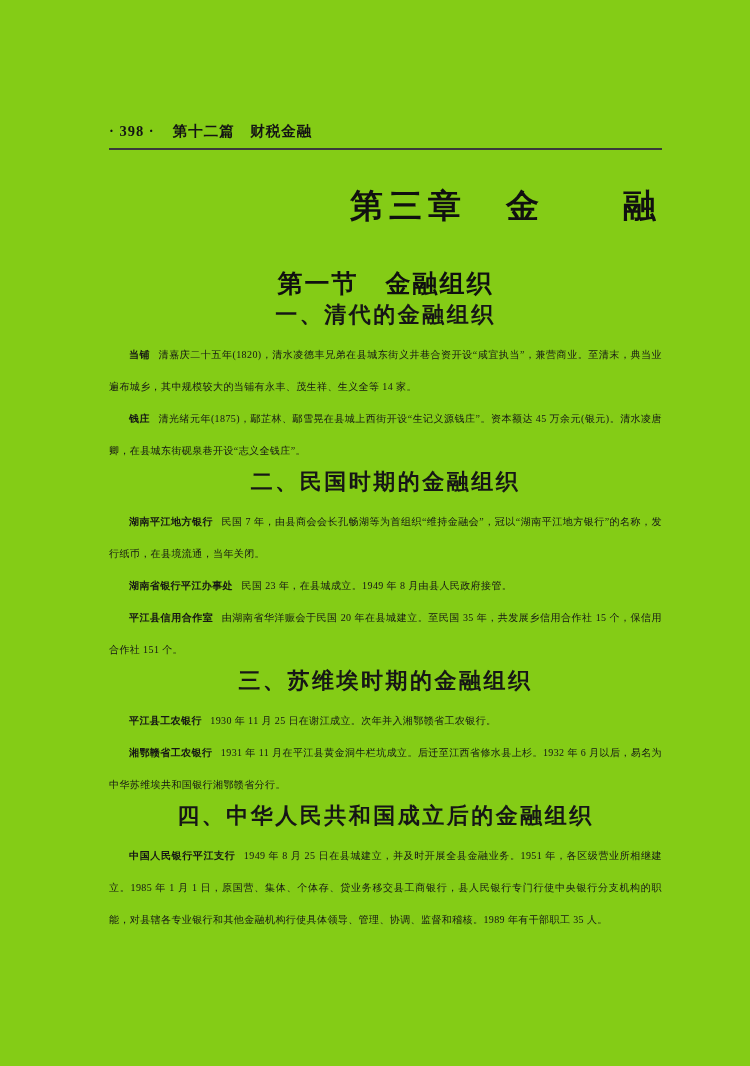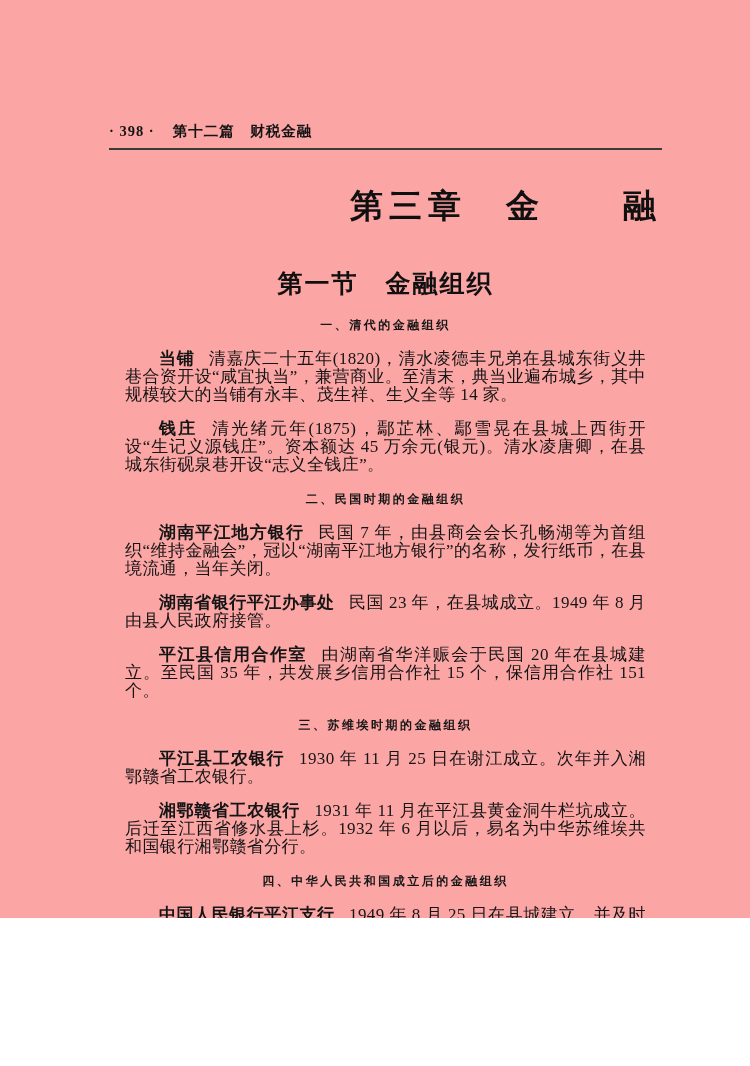--- a/index.html
+++ b/index.html
@@ -3,22 +3,22 @@
 <meta charset="utf-8">
 <style>
   html, body {
     margin: 0;
     padding: 0;
     background: #ffffff;
   }
   .page {
     position: relative;
     width: 750px;
-    height: 918px;
-    background: #fca5a5;
+    height: 1066px;
+    background: #84cc16;
     overflow: hidden;
     font-family: "Liberation Serif", "DejaVu Serif", serif;
     color: #141414;
     text-decoration: underline;
   }
   .content {
     position: absolute;
     left: 109px;
     top: 122px;
     width: 553px;
@@ -59,36 +59,35 @@
     text-align: center;
     font-family: "Liberation Sans", "DejaVu Sans", sans-serif;
     font-size: 25px;
     font-weight: 700;
     letter-spacing: 2px;
     white-space: pre;
     color: #101010;
   }
   
   .sub-heading {
-    margin-top: 17px;
     margin-bottom: 9px;
     text-align: center;
-    font-size: 12px;
+    font-size: 22px;
     font-weight: 600;
     letter-spacing: 2.5px;
     color: #161616;
   }
   
   .para {
-    font-size: 17px;
-    line-height: 18px;
+    font-size: 10px;
+    line-height: 32px;
     text-align: justify;
     text-indent: 2em;
     letter-spacing: 0.4px;
-    margin: 16px;
+    margin: 0;
     color: #151515;
   }
   .para .lead {
     font-family: "Liberation Sans", "DejaVu Sans", sans-serif;
     font-weight: 700;
     padding-right: 0.85em;
   }
 </style>
 </head>
 <body>

